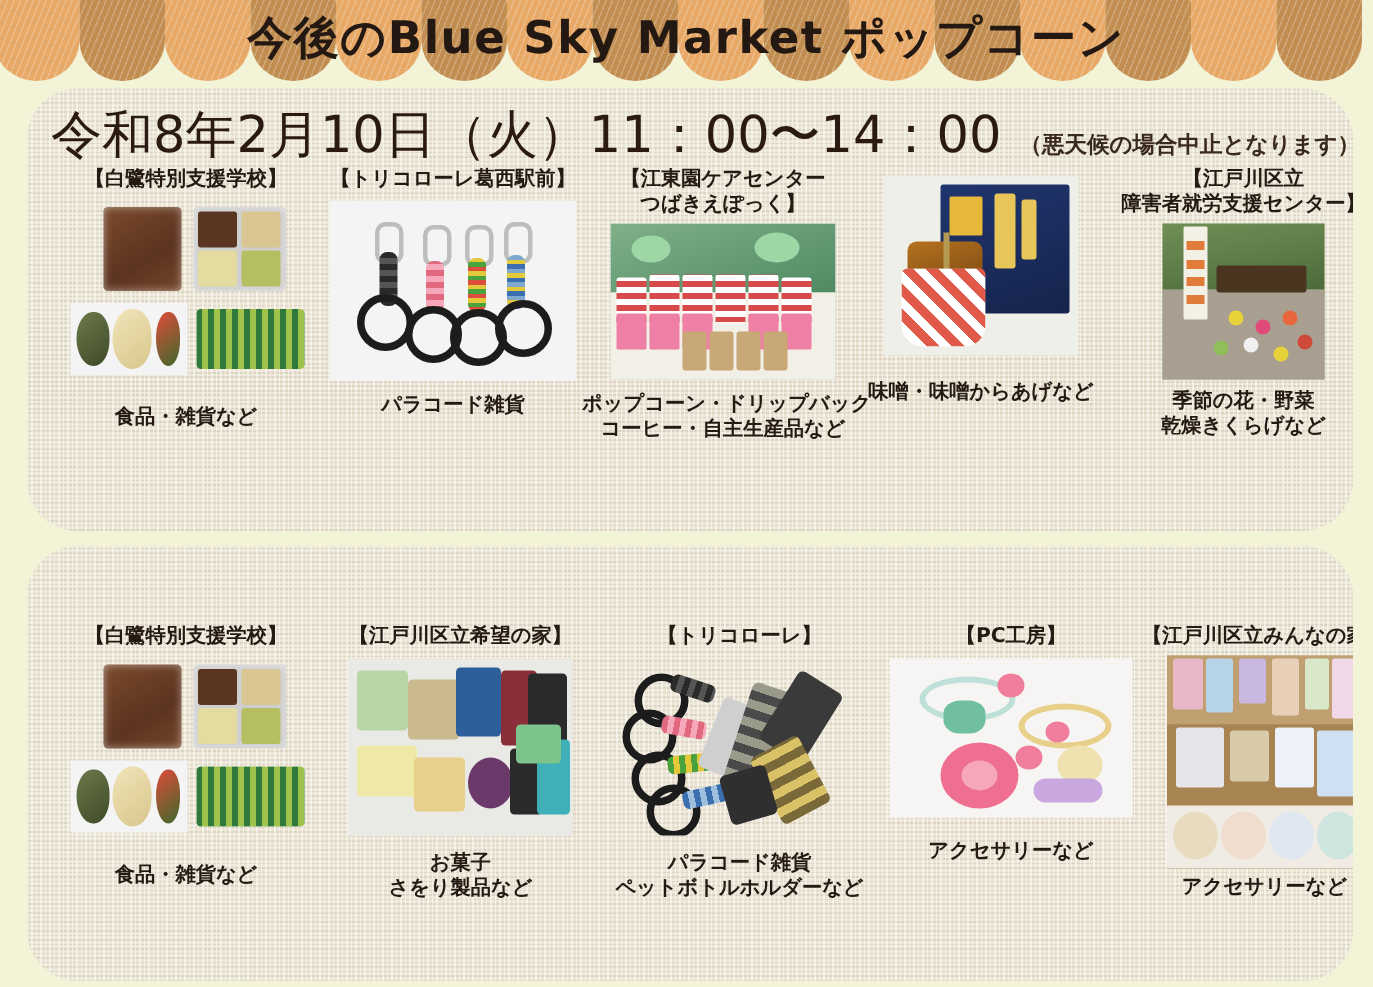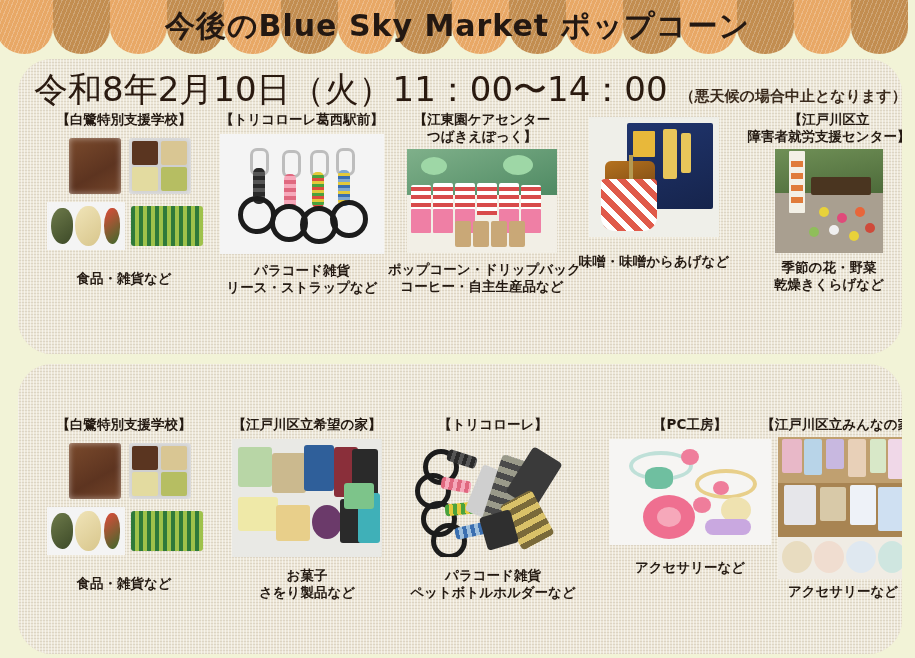--- a/index.html
+++ b/index.html
@@ -296,21 +296,20 @@
         <div class="bit cord-body" style="left:33px;top:34px;width:12px;height:36px;background:repeating-linear-gradient(0deg,#2a2a2a 0 4px,#555 4px 8px);"></div>
         <div class="bit cord-body" style="left:64px;top:40px;width:12px;height:34px;background:repeating-linear-gradient(0deg,#e0687f 0 4px,#f6a8ba 4px 8px);"></div>
         <div class="bit cord-body" style="left:92px;top:38px;width:12px;height:36px;background:repeating-linear-gradient(0deg,#dd4d3c 0 3px,#4aa23c 3px 6px,#e3c93a 6px 9px);"></div>
         <div class="bit cord-body" style="left:118px;top:36px;width:12px;height:36px;background:repeating-linear-gradient(0deg,#3b6fb0 0 3px,#e3c93a 3px 6px,#7fa8cf 6px 9px);"></div>
         <div class="bit cord-ring" style="left:18px;top:62px;width:28px;height:28px;"></div>
         <div class="bit cord-ring" style="left:50px;top:70px;width:28px;height:28px;"></div>
         <div class="bit cord-ring" style="left:80px;top:72px;width:28px;height:28px;"></div>
         <div class="bit cord-ring" style="left:110px;top:66px;width:28px;height:28px;"></div>
       </div>
       <div class="shop-caption" style="margin-top:8px;">パラコード雑貨</div>
-      <div class="shop-caption">リース・ストラップなど</div>
     </div>
 
     <div class="col" style="left:370px; top:0px; width:188px;">
       <div class="shop-name">【江東園ケアセンター</div>
       <div class="shop-name">つばきえぽっく】</div>
       <div class="photo photo-pop" style="width:150px;height:104px;margin-top:4px;">
         <div class="bit" style="left:0;top:0;width:150px;height:46px;background:linear-gradient(160deg,#7fb08a,#4f8a63);"></div>
         <div class="bit" style="left:14px;top:8px;width:26px;height:18px;border-radius:50%;background:#9ed7a6;"></div>
         <div class="bit" style="left:96px;top:6px;width:30px;height:20px;border-radius:50%;background:#9ed7a6;"></div>
         <div class="bit" style="left:0;top:46px;width:150px;height:58px;background:#f2efe6;"></div>
@@ -430,21 +429,21 @@
         <div class="bit cord2-strap" style="left:60px;top:28px;width:26px;height:50px;background:#cfcfcf;transform:rotate(22deg);"></div>
         <div class="bit cord2-strap" style="left:78px;top:18px;width:30px;height:72px;background:repeating-linear-gradient(0deg,#4a4a4a 0 6px,#9a9a8a 6px 12px);transform:rotate(18deg);"></div>
         <div class="bit cord2-strap" style="left:104px;top:12px;width:34px;height:54px;background:#3a3a3a;transform:rotate(32deg);"></div>
         <div class="bit cord2-strap" style="left:96px;top:56px;width:36px;height:50px;background:repeating-linear-gradient(0deg,#7a6a3a 0 6px,#d9c168 6px 12px);transform:rotate(-28deg);"></div>
         <div class="bit cord2-strap" style="left:70px;top:74px;width:32px;height:34px;background:#2f2f2f;transform:rotate(-16deg);"></div>
       </div>
       <div class="shop-caption" style="margin-top:10px;">パラコード雑貨</div>
       <div class="shop-caption">ペットボトルホルダーなど</div>
     </div>
 
-    <div class="col" style="left:582px; top:0px; width:180px;">
+    <div class="col" style="left:566px; top:0px; width:180px;">
       <div class="shop-name">【PC工房】</div>
       <div class="photo photo-acc" style="width:162px;height:106px;margin-top:6px;">
         <div class="bit acc-bead" style="left:20px;top:12px;width:56px;height:22px;border-radius:50%;border:4px solid #bfe0d8;"></div>
         <div class="bit acc-bead" style="left:86px;top:30px;width:54px;height:22px;border-radius:50%;border:4px solid #e8cf8a;"></div>
         <div class="bit acc-flower" style="left:72px;top:10px;width:18px;height:16px;"></div>
         <div class="bit acc-flower" style="left:104px;top:42px;width:16px;height:14px;"></div>
         <div class="bit" style="left:36px;top:28px;width:28px;height:22px;background:#6fbfa0;border-radius:40%;"></div>
         <div class="bit acc-flower" style="left:34px;top:56px;width:52px;height:44px;background:#ef6f90;"></div>
         <div class="bit" style="left:48px;top:68px;width:24px;height:20px;border-radius:50%;background:#f6a8ba;"></div>
         <div class="bit acc-flower" style="left:84px;top:58px;width:18px;height:16px;"></div>

